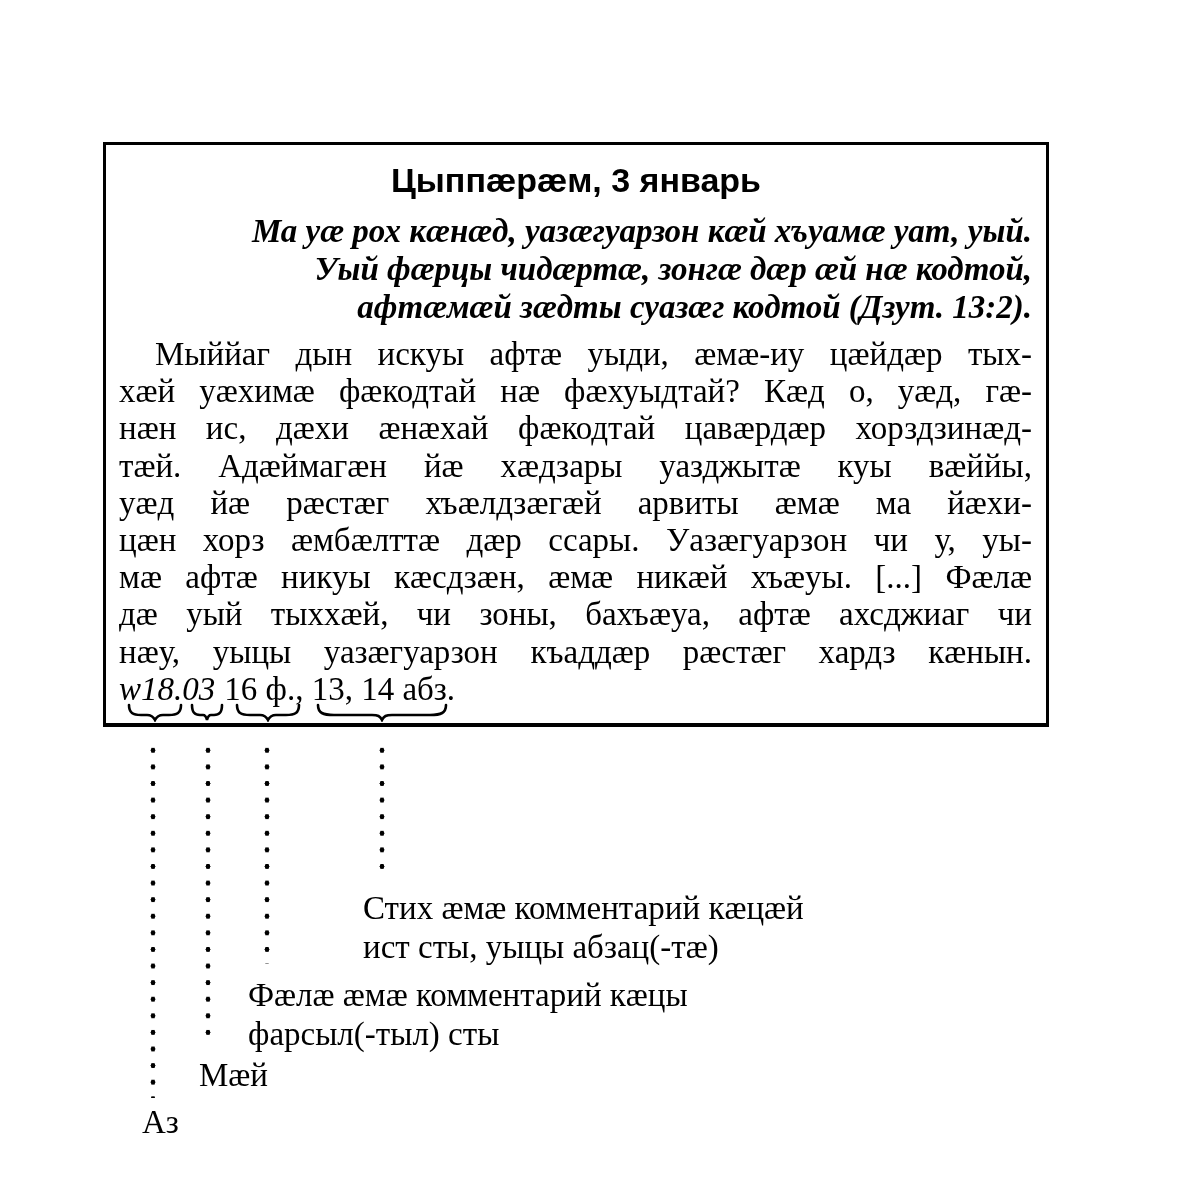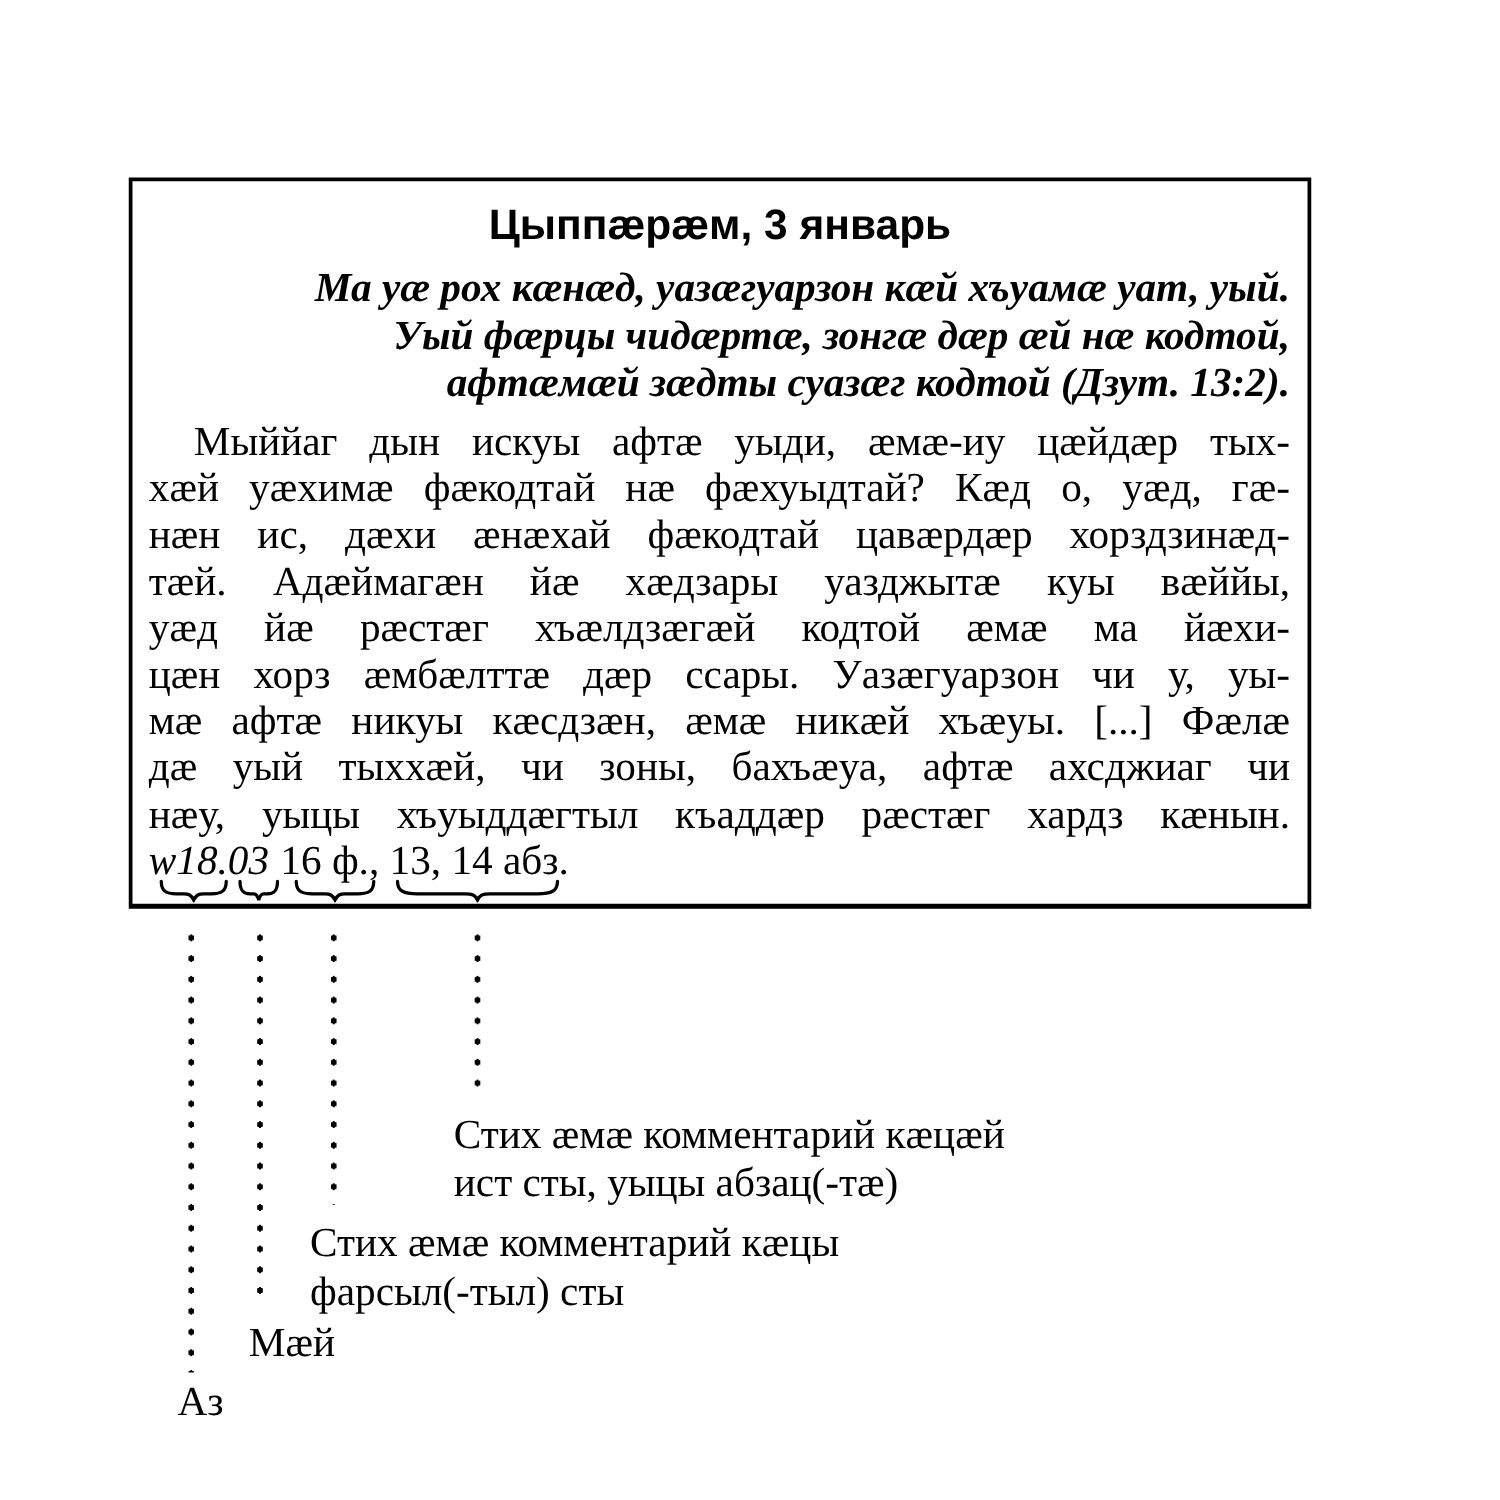--- a/index.html
+++ b/index.html
@@ -113,25 +113,25 @@
       <div>Ма уæ рох кæнæд, уазæгуарзон кæй хъуамæ уат, уый.</div>
       <div>Уый фæрцы чидæртæ, зонгæ дæр æй нæ кодтой,</div>
       <div>афтæмæй зæдты суазæг кодтой (Дзут. 13:2).</div>
     </div>
 
     <div class="commentary">
       <div class="pline first">Мыййаг дын искуы афтæ уыди, æмæ-иу цæйдæр тых-</div>
       <div class="pline">хæй уæхимæ фæкодтай нæ фæхуыдтай? Кæд о, уæд, гæ-</div>
       <div class="pline">нæн ис, дæхи æнæхай фæкодтай цавæрдæр хорздзинæд-</div>
       <div class="pline">тæй. Адæймагæн йæ хæдзары уазджытæ куы вæййы,</div>
-      <div class="pline">уæд йæ рæстæг хъæлдзæгæй кодтой æмæ ма йæхи-</div>
+      <div class="pline">уæд йæ рæстæг хъæлдзæгæй арвиты æмæ ма йæхи-</div>
       <div class="pline">цæн хорз æмбæлттæ дæр ссары. Уазæгуарзон чи у, уы-</div>
       <div class="pline">мæ афтæ никуы кæсдзæн, æмæ никæй хъæуы. [...] Фæлæ</div>
       <div class="pline">дæ уый тыххæй, чи зоны, бахъæуа, афтæ ахсджиаг чи</div>
-      <div class="pline">нæу, уыцы хъуыддæгтыл къаддæр рæстæг хардз кæнын.</div>
+      <div class="pline">нæу, уыцы уазæгуарзон къаддæр рæстæг хардз кæнын.</div>
       <div class="refline">
         <span class="ref-pub">w18.03</span><span class="ref-det">16 ф., 13, 14 абз.</span>
       </div>
     </div>
   </div>
 
   <div class="underbrace brace-year">
     <svg width="56" height="20" viewBox="0 0 56 20">
       <path d="M2,3 C2,11 6,13 14,13 L20,13 C24,13 26,14 28,18 C30,14 32,13 36,13 L42,13 C50,13 54,11 54,3"></path>
     </svg>
@@ -155,19 +155,19 @@
   <div class="leader leader-year"></div>
   <div class="leader leader-month"></div>
   <div class="leader leader-pages"></div>
   <div class="leader leader-paragraphs"></div>
 
   <div class="legend-label label-paragraphs">
     <div>Стих æмæ комментарий кæцæй</div>
     <div>ист сты, уыцы абзац(-тæ)</div>
   </div>
   <div class="legend-label label-pages">
-    <div>Стих æмæ комментарий кæцы</div>
+    <div>Фæлæ æмæ комментарий кæцы</div>
     <div>фарсыл(-тыл) сты</div>
   </div>
   <div class="legend-label label-month">Мæй</div>
   <div class="legend-label label-year">Аз</div>
 
 </div>
 
 </body></html>

